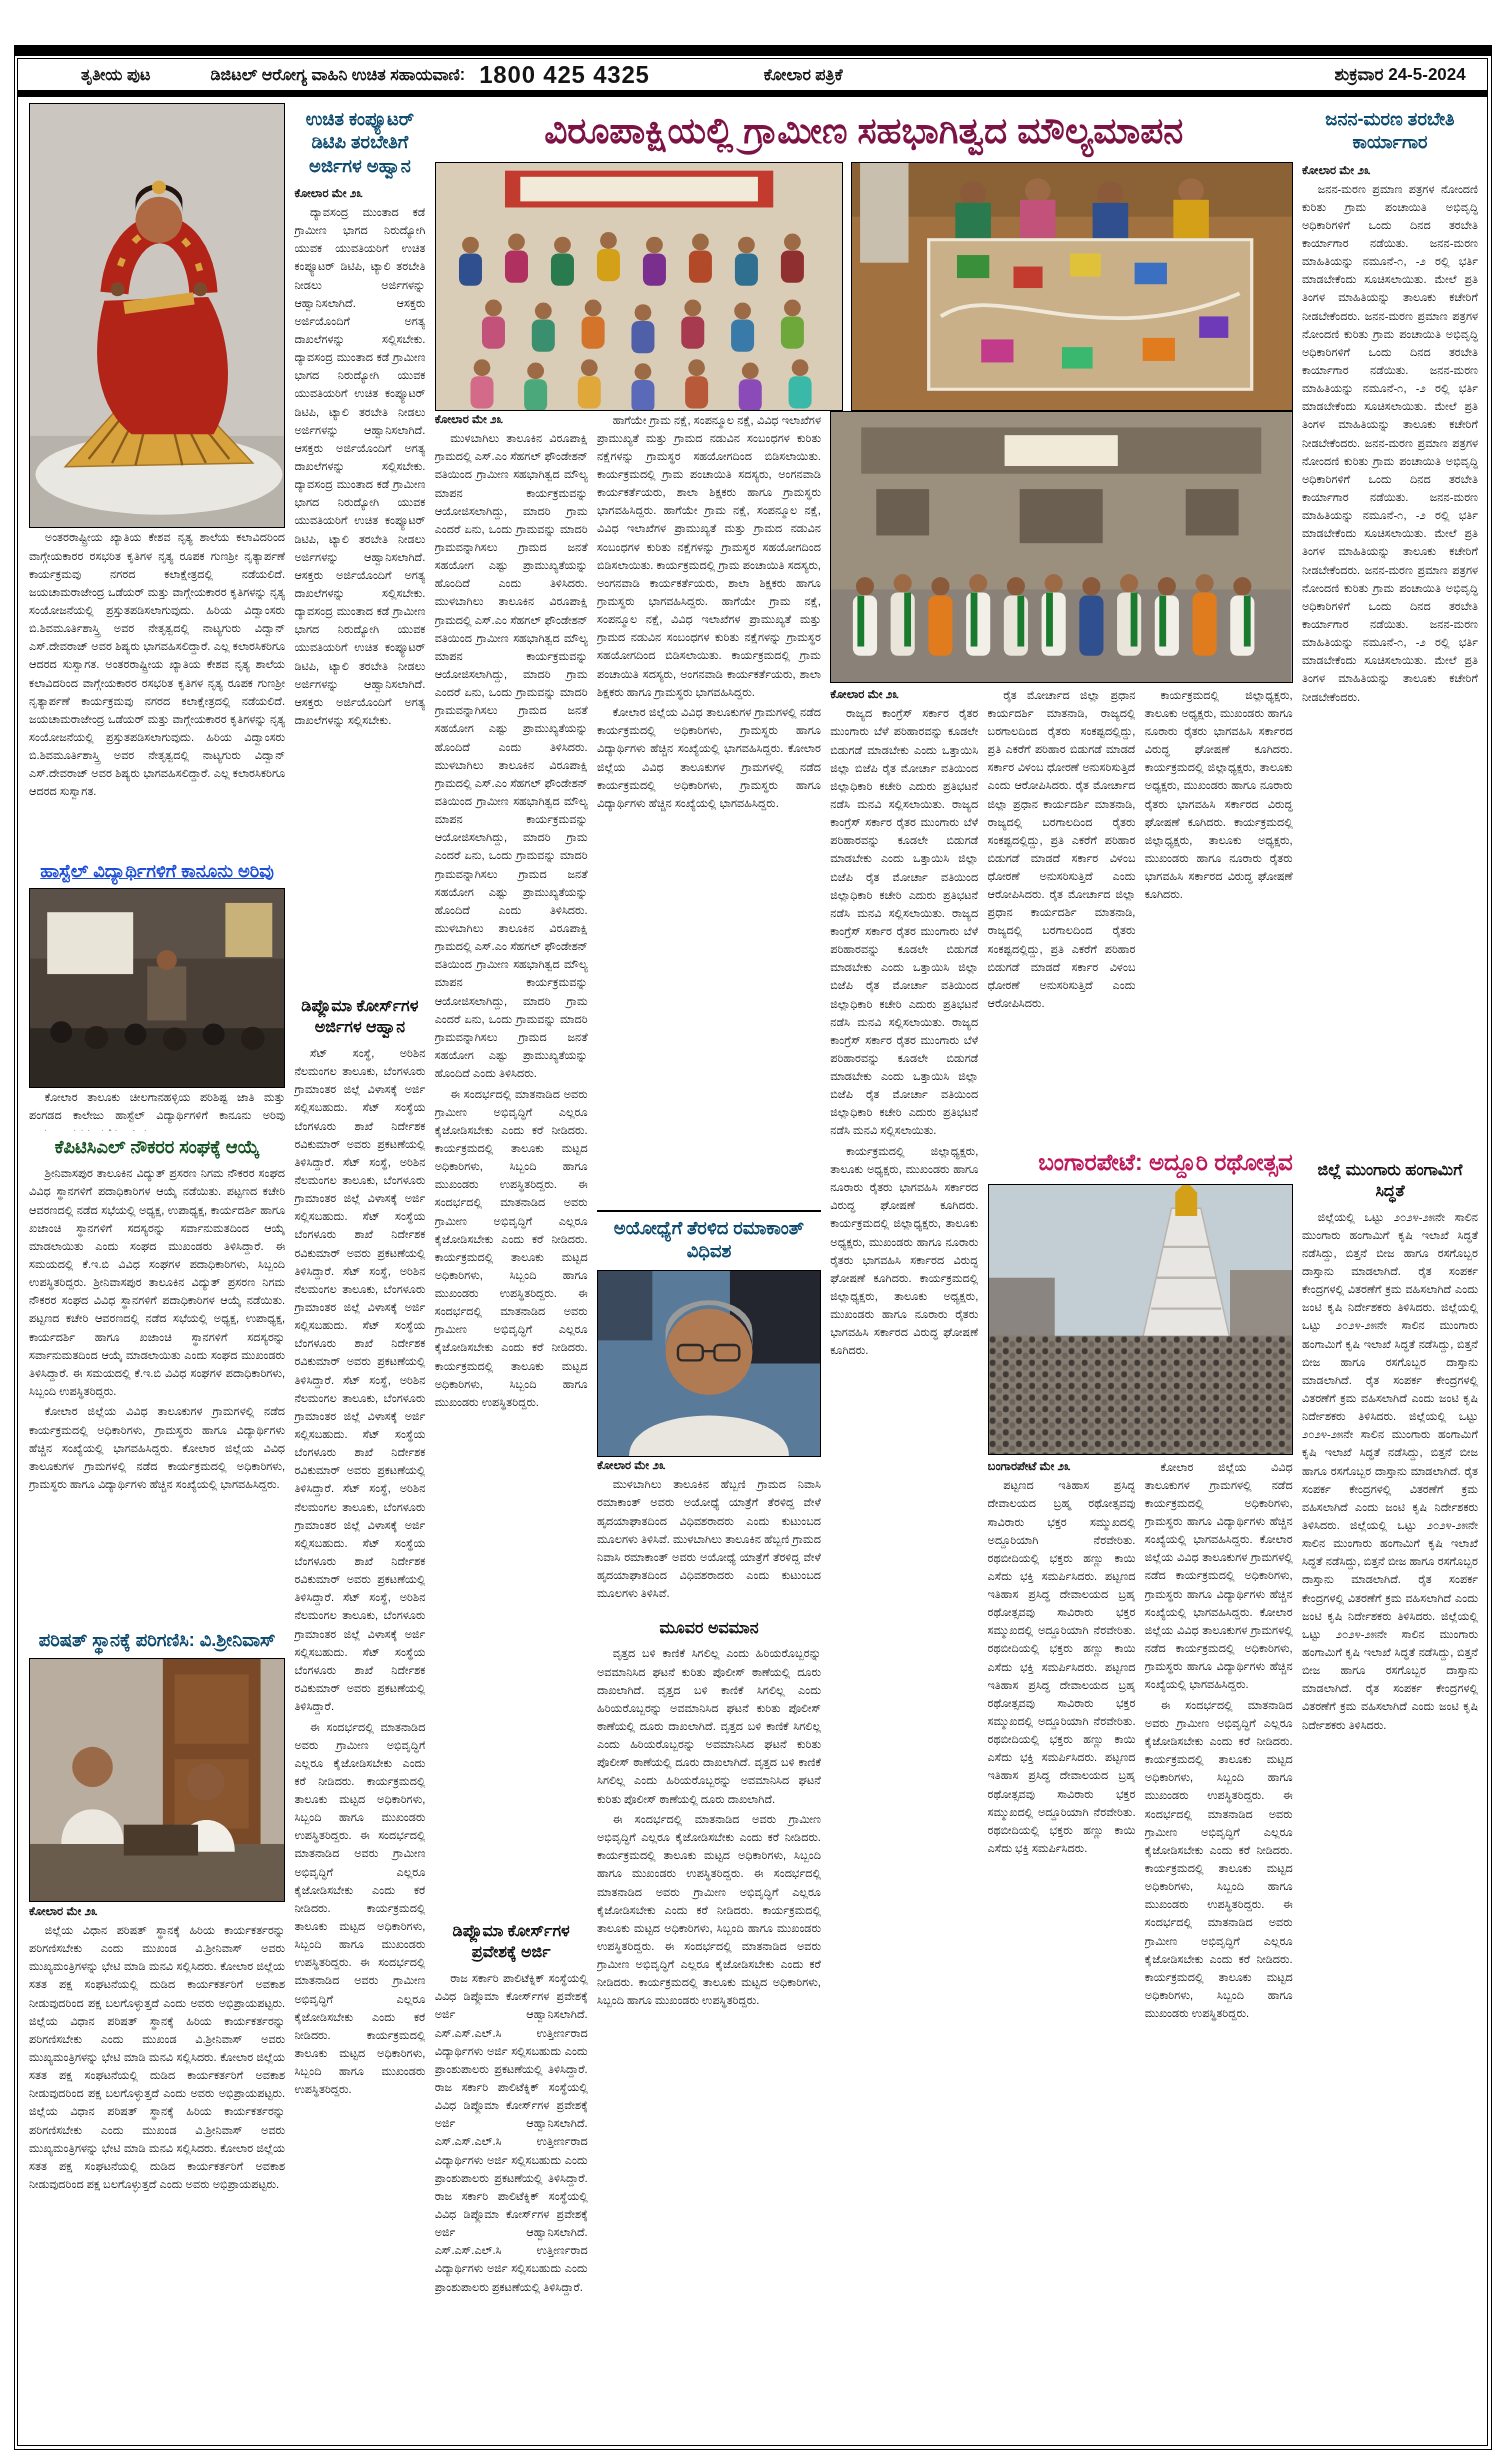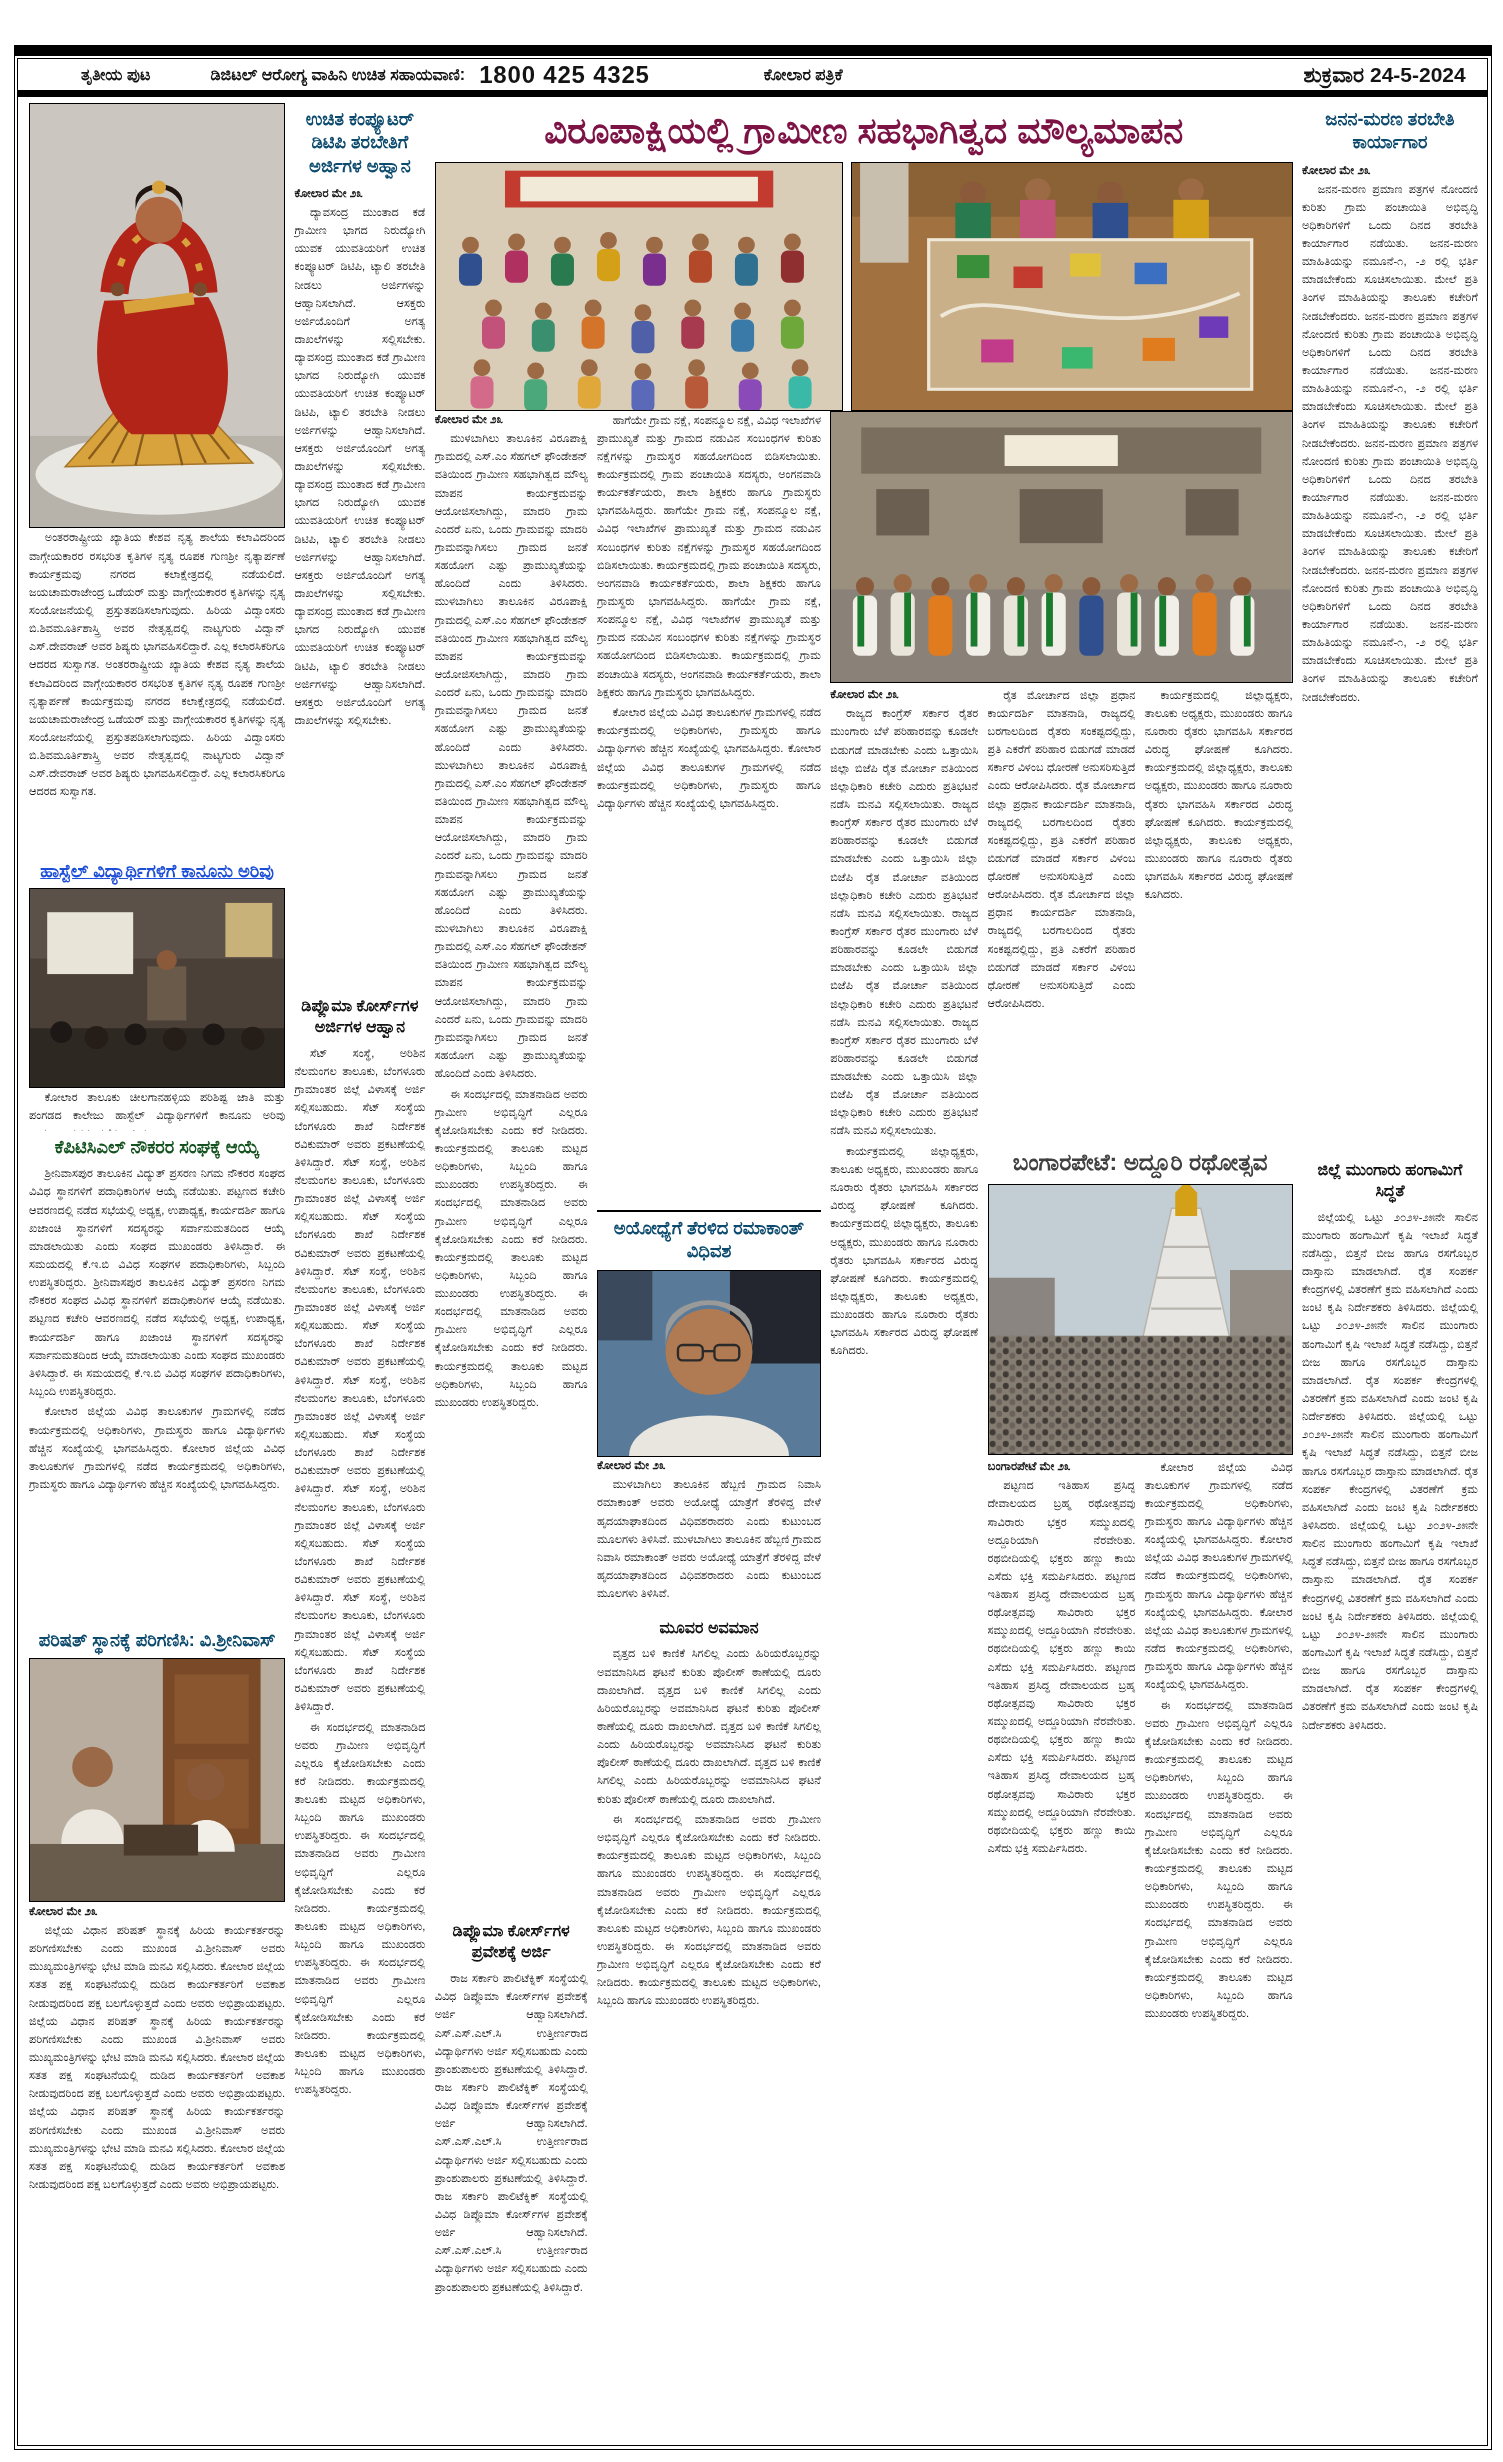--- a/index.html
+++ b/index.html
@@ -7,40 +7,40 @@
          font-family:"Liberation Sans",sans-serif;color:#141414;}
   .topbar{position:absolute;left:14px;right:12.4px;top:45px;height:10px;background:#000;}
   .frame{position:absolute;left:14px;right:12.4px;top:55px;bottom:12.4px;border:1.5px solid #000;}
   .frame-inner{position:absolute;inset:2.3px;border:0.8px solid #000;display:flex;flex-direction:column;overflow:hidden;}
   
   .masthead{display:flex;align-items:center;height:31px;border-bottom:7px solid #000;padding:0 21.6px;gap:14px;}
   .m-edition{font-weight:bold;font-size:16px;margin-left:41px;}
   .m-helpline{font-weight:bold;font-size:16px;margin-left:46px;}
   .m-number{font-weight:bold;font-size:24px;letter-spacing:0.8px;}
   .m-paper{font-weight:bold;font-size:16px;margin-left:100px;}
-  .m-date{font-weight:bold;font-size:21px;margin-left:auto;}
+  .m-date{font-weight:bold;font-size:17px;margin-left:auto;}
   
   .main{flex:1;display:flex;gap:9.3px;padding:6.2px 9.3px 0 10.8px;overflow:hidden;}
   .colA{width:256px;display:flex;flex-direction:column;}
   .colB{width:131px;display:flex;flex-direction:column;}
   .center{width:858px;display:flex;flex-direction:column;}
   .colH{flex:1;display:flex;flex-direction:column;}
   .body{font-size:11.2px;line-height:1.62;text-align:justify;text-indent:1.4em;margin:0 0 2.3px 0;overflow:hidden;}
   .tblock{overflow:hidden;}
   .dateline{font-weight:bold;font-size:11.6px;margin:1.5px 0 3.1px 0;flex:0 0 auto;}
   .photo{border:1.5px solid #000;background:#ccc;overflow:hidden;flex:0 0 auto;}
   .photo svg{display:block;width:100%;height:100%;}
   h2,h3{margin:0;font-weight:bold;text-align:center;}
   .h-maroon-sm{color:#7d1245;font-size:21px;line-height:1.15;padding:7.7px 0 9.3px 0;}
   .h-black-b{color:#0c4a6e;font-size:18px;line-height:1.3;padding:4.6px 0 6.2px 0;}
   .h-maroon-big{color:#7d1245;font-size:36px;line-height:1.1;padding:7.7px 0 10.8px 0;}
   .h-blue-big{color:#14148c;font-size:28.6px;line-height:1.25;padding:6.2px 4.6px 9.3px 4.6px;}
   .h-blue-sm{color:#1d4ed8;font-size:18px;padding:6.2px 0;text-decoration:underline;}
   .h-green-sm{color:#14531f;font-size:18px;padding:6.2px 0;}
-  .h-green-md{color:#404040;font-size:23px;padding:6.2px 0 7.7px 0;}
+  .h-green-md{color:#be185d;font-size:23px;padding:6.2px 0 7.7px 0;text-align:right;}
   .h-sub{color:#111;font-size:16px;line-height:1.3;padding:6.2px 0;}
   .rule-top{border-top:2.3px solid #000;margin-top:4.6px;}
   .photo-row{display:flex;gap:7.7px;height:249px;flex:0 0 auto;}
   .center-bottom{flex:1;display:flex;gap:9.3px;overflow:hidden;}
   .colC{width:153px;display:flex;flex-direction:column;}
   .colD{width:224px;display:flex;flex-direction:column;}
   .rightblock{flex:1;display:flex;flex-direction:column;}
   .threecol{flex:1;display:flex;gap:9.3px;overflow:hidden;}
   .colE{width:148px;display:flex;flex-direction:column;}
   .fg{flex:1;display:flex;flex-direction:column;}

